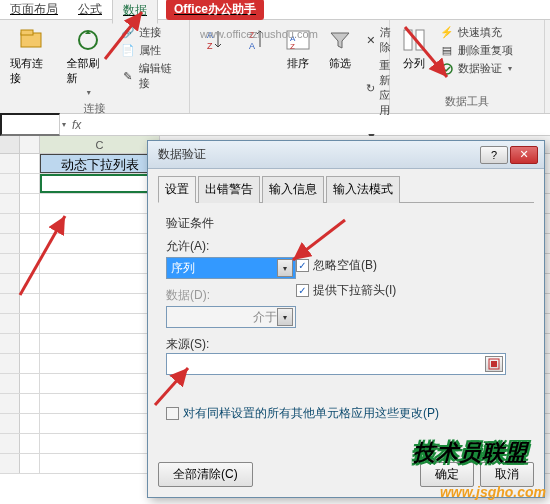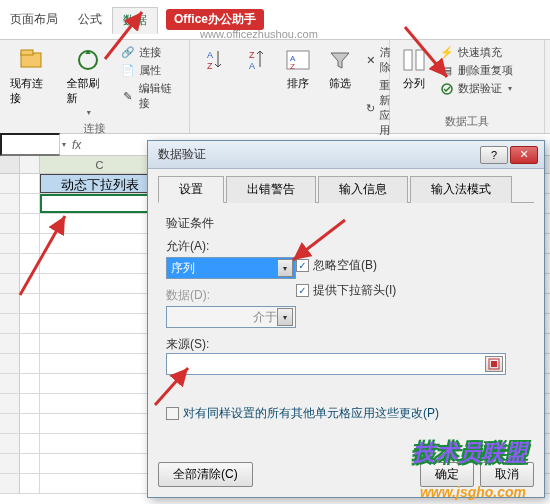--- a/index.html
+++ b/index.html
@@ -1,19 +1,19 @@
 <!DOCTYPE html>
 <html><head>
 <meta charset="utf-8">
 <style>
 * { box-sizing: border-box; margin: 0; padding: 0; font-family: "Microsoft YaHei", SimSun, sans-serif; }
 body { background: #fff; width: 550px; height: 504px; overflow: hidden; position: relative; }
 
 
-.ribbon-tabs { display: flex; align-items: center; background: #fff; border-bottom: 1px solid #ccc; height: 40px; font-size: 12px; }
+.ribbon-tabs { display: flex; align-items: center; background: #fff; border-bottom: 1px solid #ccc; height: 20px; font-size: 12px; text-decoration: underline; }
 .ribbon-tabs .tab { padding: 4px 10px; cursor: pointer; color: #444; }
 .ribbon-tabs .tab.active { background: #f1f1f1; border: 1px solid #ccc; border-bottom: 1px solid #f1f1f1; color: #217346; margin-bottom: -1px; }
 .brand-badge { background: #d32f2f; color: #fff; padding: 2px 8px; border-radius: 3px; font-size: 12px; font-weight: bold; margin-left: 8px; }
 .watermark { position: absolute; top: 28px; left: 200px; color: #999; font-size: 11px; z-index: 5; }
 
 
 .ribbon-body { background: #f1f1f1; border-bottom: 1px solid #ccc; height: 94px; display: flex; font-size: 11px; }
 .ribbon-group { border-right: 1px solid #d4d4d4; padding: 4px 6px; display: flex; flex-direction: column; justify-content: space-between; }
 .ribbon-group-label { text-align: center; color: #666; font-size: 11px; padding-top: 2px; }
 .ribbon-row { display: flex; gap: 6px; align-items: flex-start; }
@@ -48,21 +48,21 @@
 
 .dialog { position: absolute; left: 147px; top: 140px; width: 398px; height: 358px; background: #f0f0f0; border: 1px solid #6b8da8; box-shadow: 3px 3px 10px rgba(0,0,0,.3); font-size: 12px; }
 .titlebar { background: linear-gradient(#e8f0f7, #d0dce8); height: 28px; display: flex; align-items: center; justify-content: space-between; padding: 0 6px; border-bottom: 1px solid #a8b8c8; }
 .titlebar .title { color: #333; padding-left: 4px; }
 .titlebar .winbtns { display: flex; gap: 2px; }
 .winbtn { width: 28px; height: 18px; border: 1px solid #888; background: linear-gradient(#f8f8f8,#d8d8d8); display: flex; align-items: center; justify-content: center; font-size: 11px; cursor: pointer; border-radius: 2px; }
 .winbtn.close { background: linear-gradient(#e07070,#c83030); color: #fff; border-color: #a02020; }
 
 .dlg-body { padding: 6px 10px 10px 10px; }
 .dlg-tabs { display: flex; border-bottom: 1px solid #aaa; }
-.dlg-tab { padding: 4px 20px; border: 1px solid #aaa; border-bottom: none; background: #e8e8e8; margin-right: 2px; cursor: pointer; position: relative; top: 1px; text-align: right; }
+.dlg-tab { padding: 4px 6px; border: 1px solid #aaa; border-bottom: none; background: #e8e8e8; margin-right: 2px; cursor: pointer; position: relative; top: 1px; text-align: right; }
 .dlg-tab.active { background: #f0f0f0; border-bottom: 1px solid #f0f0f0; }
 
 .dlg-content { padding: 12px 8px; }
 .section-label { color: #333; margin-bottom: 6px; }
 .form-row { display: flex; align-items: center; gap: 0; margin: 4px 0; }
 .form-col { display: flex; flex-direction: column; gap: 2px; }
 .lbl { color: #333; }
 .lbl.disabled { color: #999; }
 .combo { width: 130px; height: 22px; border: 1px solid #7a9ab8; display: flex; align-items: center; justify-content: space-between; padding: 0 2px 0 4px; background: #fff; }
 .combo.sel { background: #3399ff; color: #fff; }
@@ -75,22 +75,22 @@
 .apply-row { margin-top: 30px; }
 .apply-row .lbl { color: #0c4a6e; }
 
 .dlg-footer { position: absolute; bottom: 10px; left: 10px; right: 10px; display: flex; justify-content: space-between; align-items: center; gap: 40px; }
 .btn { padding: 3px 14px; border: 1px solid #888; background: linear-gradient(#f8f8f8,#e0e0e0); cursor: pointer; border-radius: 2px; font-size: 12px; }
 
 
 .arrow { position: absolute; pointer-events: none; z-index: 100; }
 
 
-.wm-jsy { position: absolute; right: 22px; bottom: 36px; font-size: 22px; font-weight: bold; color: #8b5cf6; text-shadow: 2px 2px 0 #1a8a3a, -2px -2px 0 #1a8a3a, 2px -2px 0 #1a8a3a, -2px 2px 0 #1a8a3a; z-index: 200; font-style: italic; letter-spacing: 1px; }
-.wm-gho { position: absolute; right: 24px; bottom: 4px; font-size: 14px; color: #f0a020; font-weight: bold; z-index: 200; font-style: italic; }
+.wm-jsy { position: absolute; right: 22px; bottom: 36px; font-size: 22px; font-weight: bold; color: #000000; text-shadow: 2px 2px 0 #1a8a3a, -2px -2px 0 #1a8a3a, 2px -2px 0 #1a8a3a, -2px 2px 0 #1a8a3a; z-index: 200; font-style: italic; letter-spacing: 1px; }
+.wm-gho { position: absolute; right: 4px; bottom: 4px; font-size: 14px; color: #f0a020; font-weight: bold; z-index: 200; font-style: italic; }
 </style>
 </head>
 <body>
 
 <div class="ribbon-tabs">
   <div class="tab">页面布局</div>
   <div class="tab">公式</div>
   <div class="tab active">数据</div>
   <div class="brand-badge">Office办公助手</div>
 </div>

